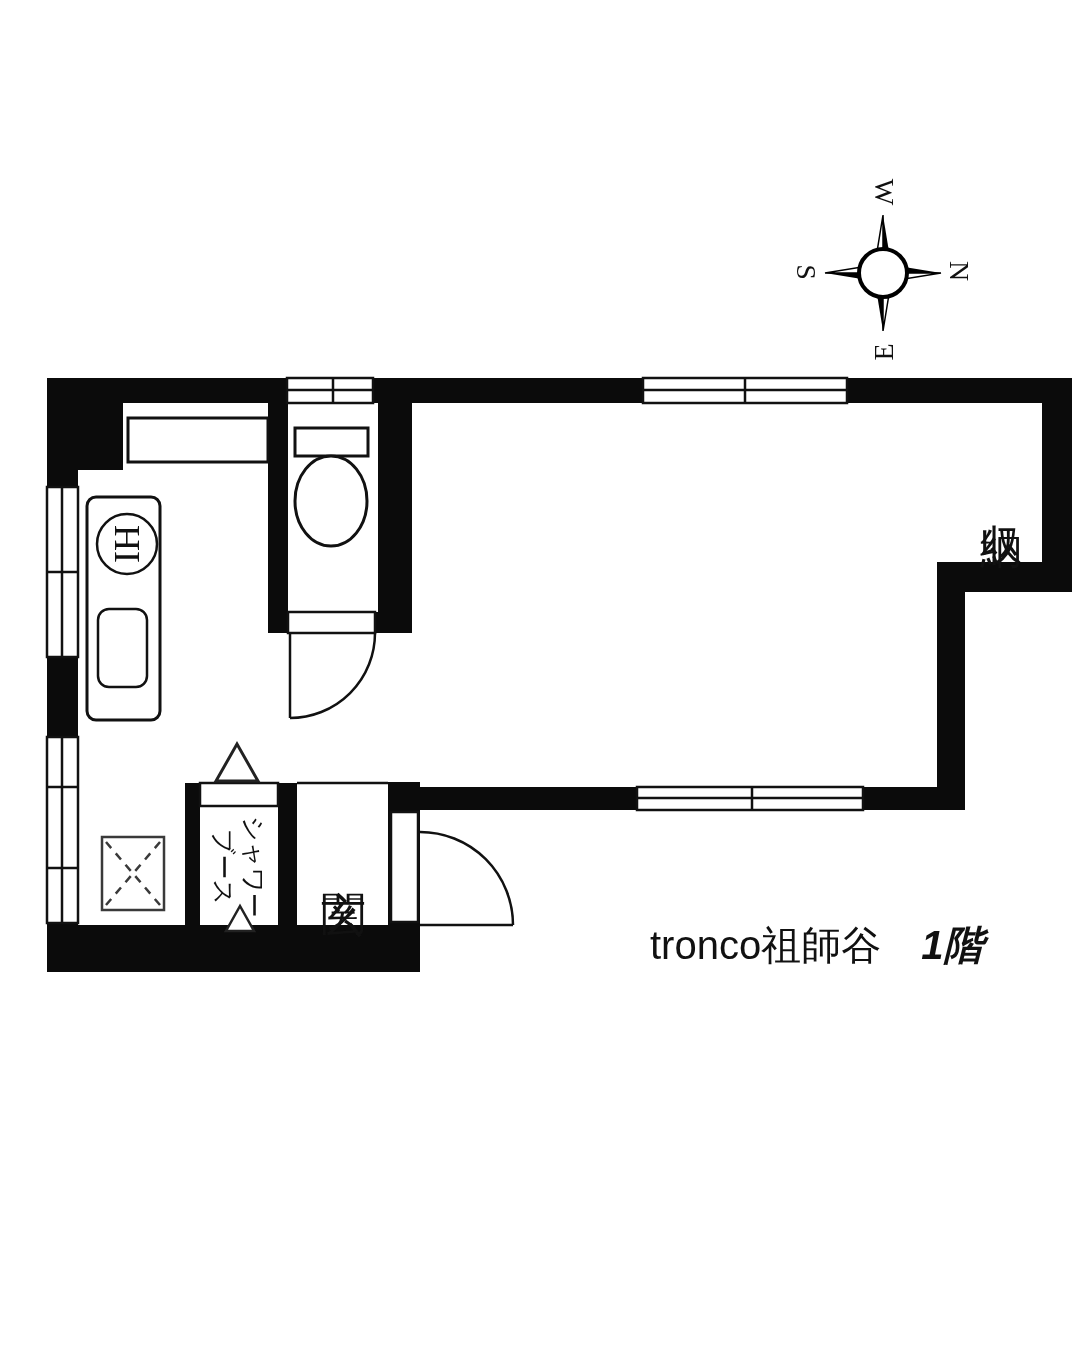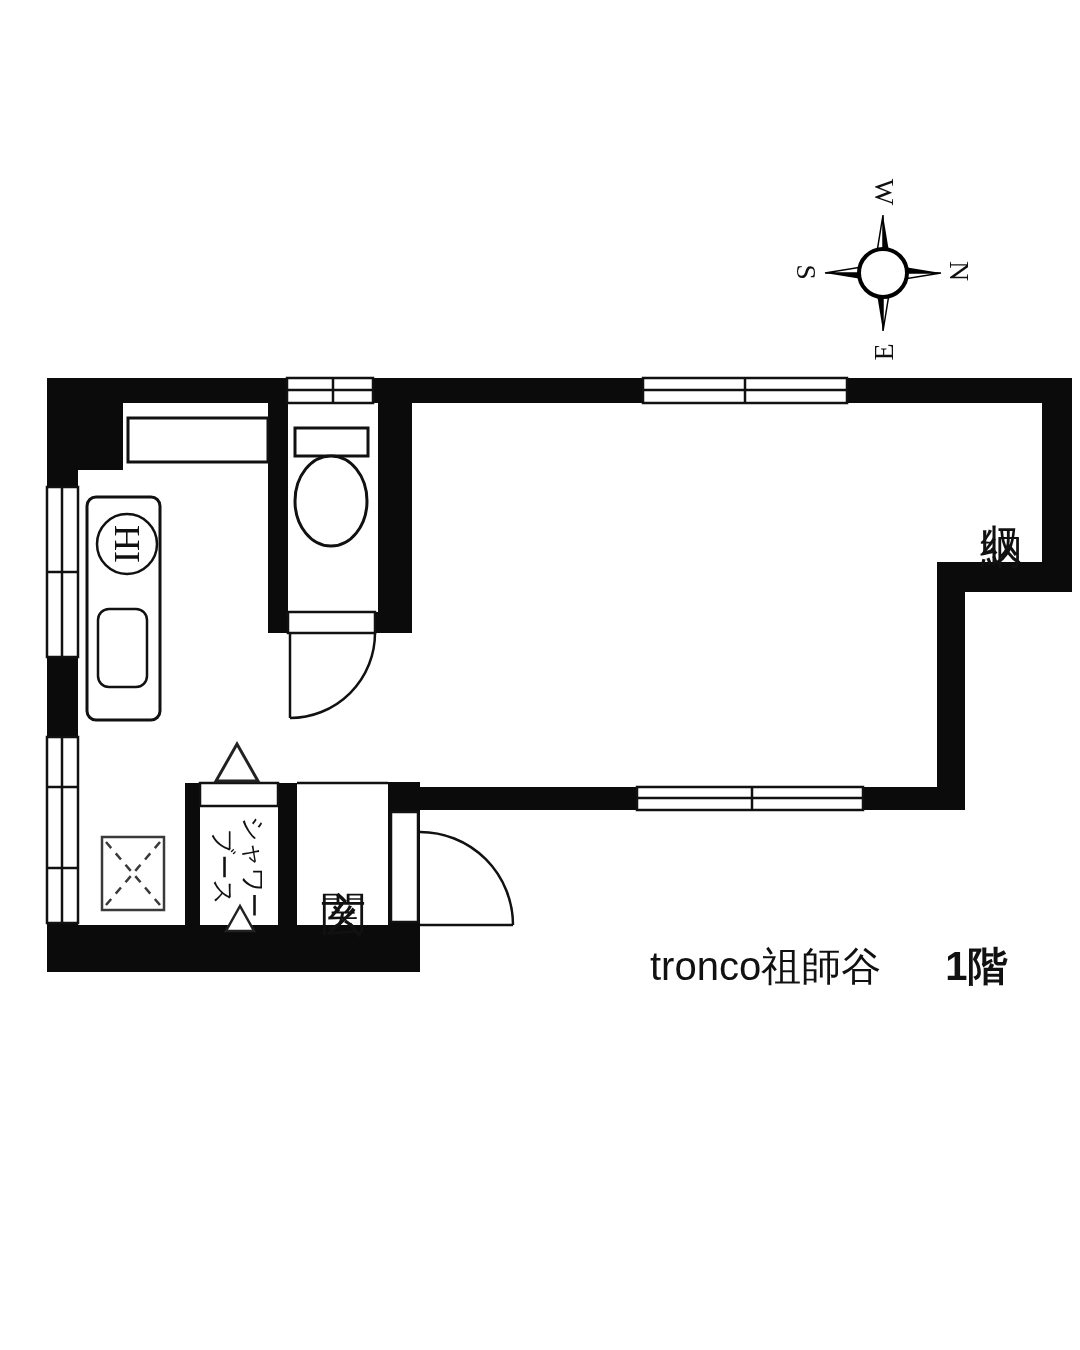--- a/index.html
+++ b/index.html
@@ -33,25 +33,25 @@
     font-size:25px;line-height:30px;font-weight:500;
     text-align:center;flex-direction:column;
   }
   .ih-label{
     left:97px;top:514px;width:60px;height:60px;
     transform:rotate(-90deg);
     font-family:"Liberation Serif", serif;
     font-size:36px;font-weight:500;
   }
   .plan-title{
-    left:650px;top:941px;height:50px;
-    display:flex;gap:64px;align-items:center;
+    left:650px;top:920px;height:50px;
+    display:flex;gap:40px;align-items:center;
     font-size:40px;font-weight:500;
   }
-  .plan-title .floor{font-weight:700;}
+  .plan-title .floor{font-weight:700;font-style:italic;}
   .compass-letter{
     width:36px;height:36px;
     font-family:"Liberation Serif", serif;
     font-size:28px;font-weight:500;
     transform:rotate(90deg);
   }
   .compass-w{left:866px;top:174px;}
   .compass-n{left:941px;top:253px;}
   .compass-s{left:788px;top:254px;}
   .compass-e{left:866px;top:334px;transform:rotate(-90deg);}

